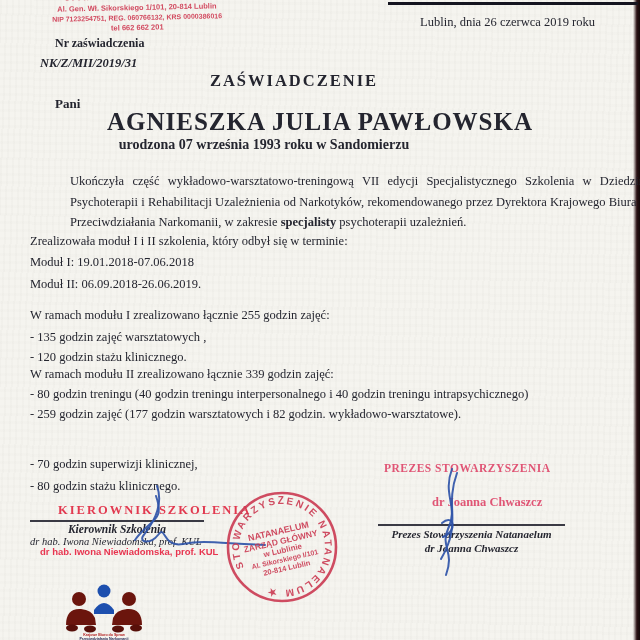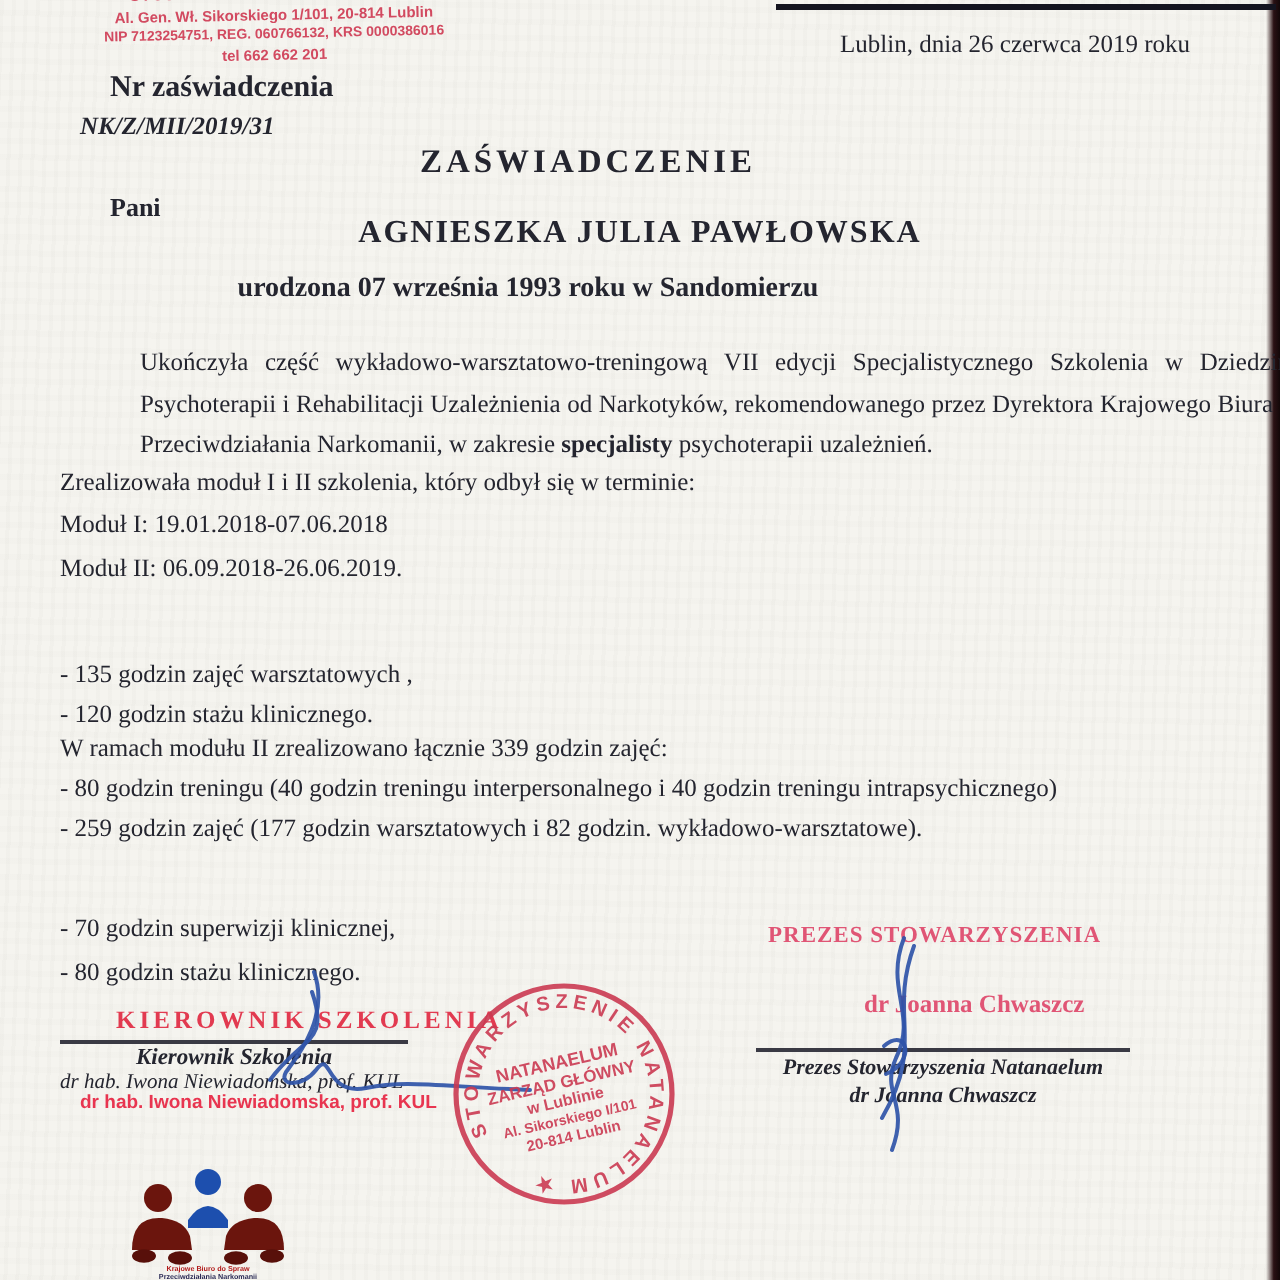--- a/index.html
+++ b/index.html
@@ -20,29 +20,29 @@
   .top-rule { left:388px; top:2px; width:250px; height:3px; background:#14141f; }
 
   
   .hdr-stamp { left:22px; top:-8px; width:230px; text-align:center;
     font-family:"Liberation Sans", sans-serif; color:#d24a60; transform:rotate(-1.2deg); }
   .hdr-stamp .l0 { font-size:8px; font-weight:bold; letter-spacing:.5px; }
   .hdr-stamp .l1 { font-size:7.5px; font-weight:bold; margin-top:2px; }
   .hdr-stamp .l2 { font-size:7px;  font-weight:bold; margin-top:2px; }
   .hdr-stamp .l3 { font-size:7.5px; font-weight:bold; margin-top:2px; }
 
-  .cert-label { left:55px; top:36px;  font-size:15px; font-weight:bold; }
+  .cert-label { left:55px; top:36px;  font-size:12px; font-weight:bold; }
   .cert-value { left:40px; top:56px;  font-size:12.5px; font-weight:bold; font-style:italic; }
   .date-line  { top:15px; right:45px; font-size:12.5px; }
 
   .doc-title  { left:0; top:71px; width:588px; text-align:center;
                 font-size:16.5px; font-weight:bold; letter-spacing:2px; }
   .salutation { left:55px; top:96px; font-size:13px; font-weight:bold; }
   .person-name{ left:0; top:108px; width:640px; text-align:center;
-                font-size:16px; font-weight:bold; letter-spacing:1px; }
+                font-size:25px; font-weight:bold; letter-spacing:1px; }
   .birth-line { left:0; top:137px; width:528px; text-align:center;
                 font-size:14px; font-weight:bold; }
 
   .para1 { left:30px; top:171px; width:584px; font-size:12.5px;
            line-height:20.5px; text-align:justify;margin-left:40px; }
   .bline { left:30px; width:590px; font-size:12.5px; white-space:nowrap; }
 
   
   .lsig-title { left:58px; top:503px; font-size:12.5px; font-weight:bold;
                 letter-spacing:2px; color:#e23a50; }
@@ -95,20 +95,21 @@
   <div class="abs salutation">Pani</div>
   <div class="abs person-name">AGNIESZKA JULIA PAWŁOWSKA</div>
   <div class="abs birth-line">urodzona 07 września 1993 roku w Sandomierzu</div>
 
   <div class="abs para1"><span>Ukończyła część wykładowo-warsztatowo-treningową VII edycji Specjalistycznego Szkolenia w Dziedzinie Psychoterapii i Rehabilitacji Uzależnienia od Narkotyków, rekomendowanego przez Dyrektora Krajowego Biura ds. Przeciwdziałania Narkomanii, w zakresie </span><b>specjalisty</b><span> psychoterapii uzależnień.</span></div>
 
   <div class="abs bline" style="top:234px">Zrealizowała moduł I i II szkolenia, który odbył się w terminie:</div>
   <div class="abs bline" style="top:255px">Moduł I: 19.01.2018-07.06.2018</div>
   <div class="abs bline" style="top:277px">Moduł II: 06.09.2018-26.06.2019.</div>
 
+  <div class="abs bline" style="top:308px">W ramach modułu I zrealizowano łącznie 255 godzin zajęć:</div>
   <div class="abs bline" style="top:330px">- 135 godzin zajęć warsztatowych ,</div>
   <div class="abs bline" style="top:350px">- 120 godzin stażu klinicznego.</div>
 
   <div class="abs bline" style="top:367px">W ramach modułu II zrealizowano łącznie 339 godzin zajęć:</div>
   <div class="abs bline" style="top:387px">- 80 godzin treningu (40 godzin treningu interpersonalnego i 40 godzin treningu intrapsychicznego)</div>
   <div class="abs bline" style="top:407px">- 259 godzin zajęć (177 godzin warsztatowych i 82 godzin. wykładowo-warsztatowe).</div>
 
   <div class="abs bline" style="top:457px">- 70 godzin superwizji klinicznej,</div>
   <div class="abs bline" style="top:479px">- 80 godzin stażu klinicznego.</div>
 

